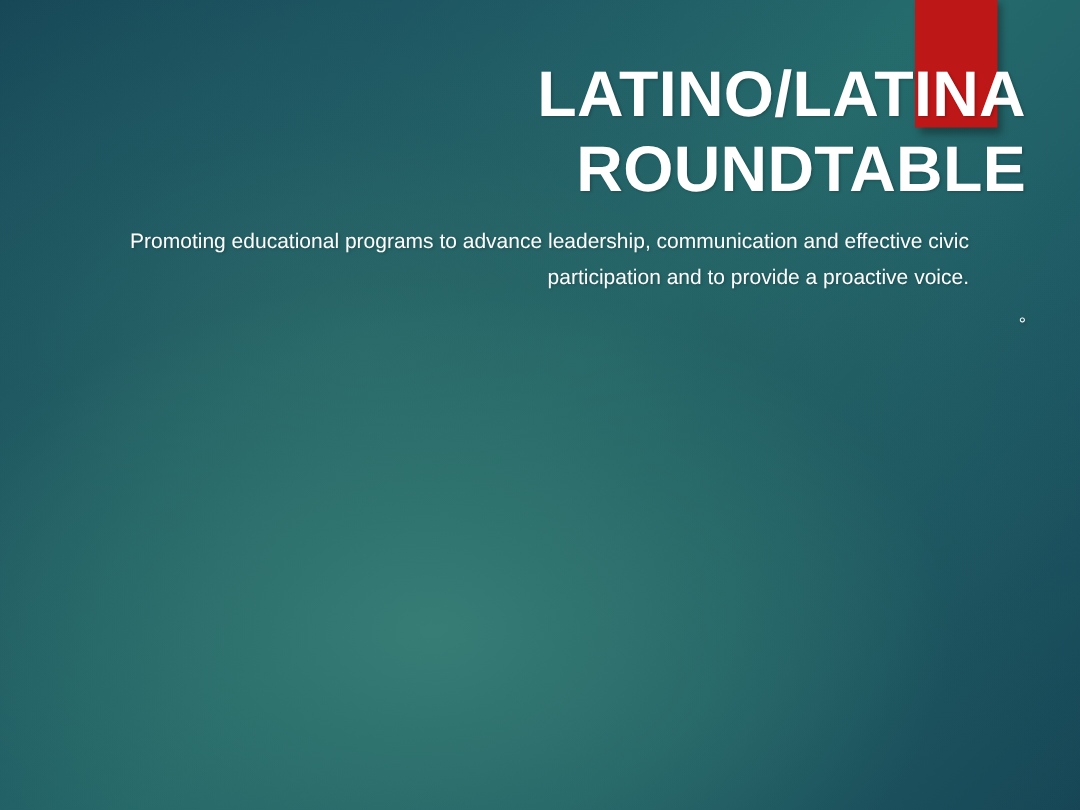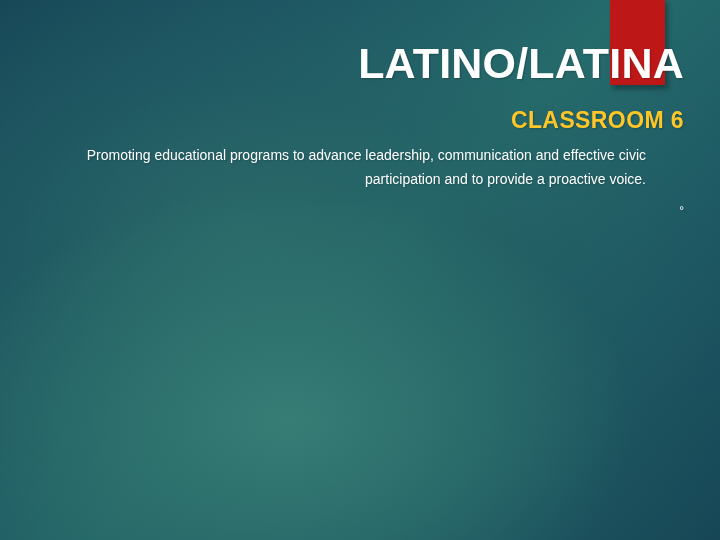--- a/index.html
+++ b/index.html
@@ -115,23 +115,23 @@
 <body>
 
 <div class="slide">
 
   <div class="accent-bar"></div>
 
   <div class="content">
 
     <h1 class="title">
       <span class="title-line">LATINO/LATINA</span>
+      <span class="title-line">ROUNDTABLE</span>
     </h1>
 
-    <h2 class="subtitle">CLASSROOM 6</h2>
 
     <p class="body-text mission">Promoting educational programs to advance leadership, communication and effective civic participation and to provide a proactive voice.</p>
 
 
     <span class="bullet-mark">°</span>
 
   </div>
 </div>
 
 </body></html>

